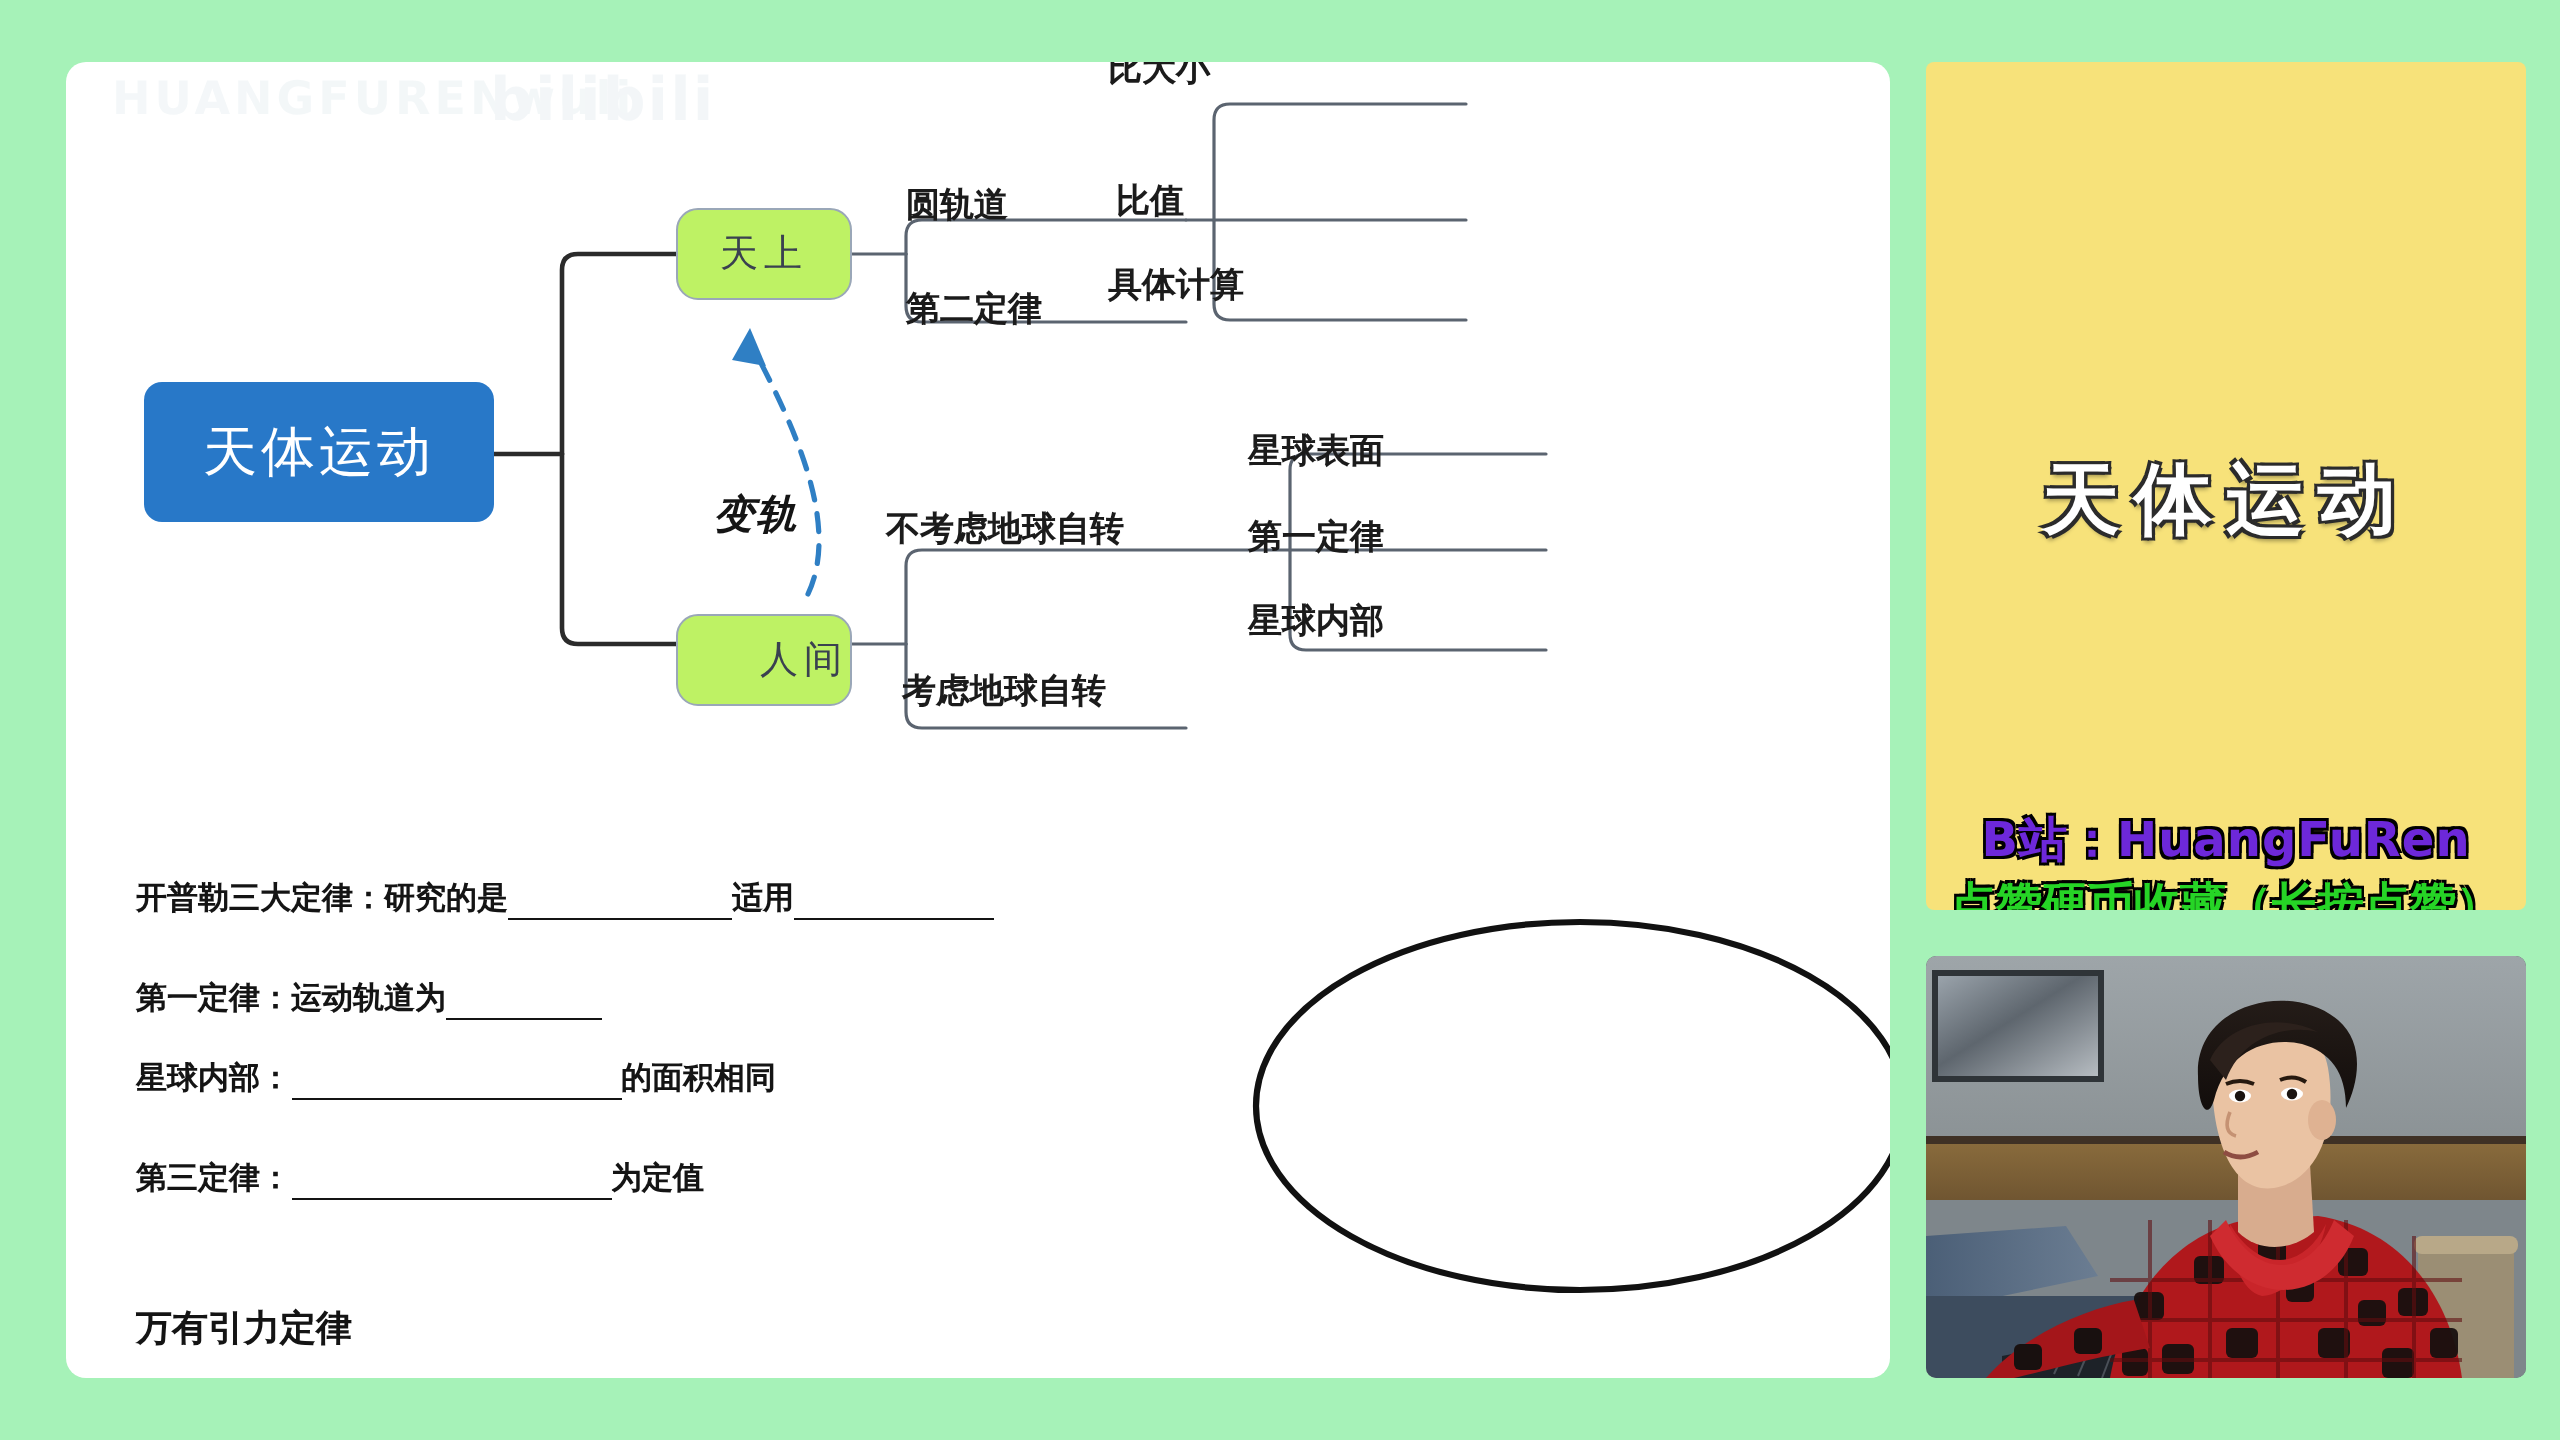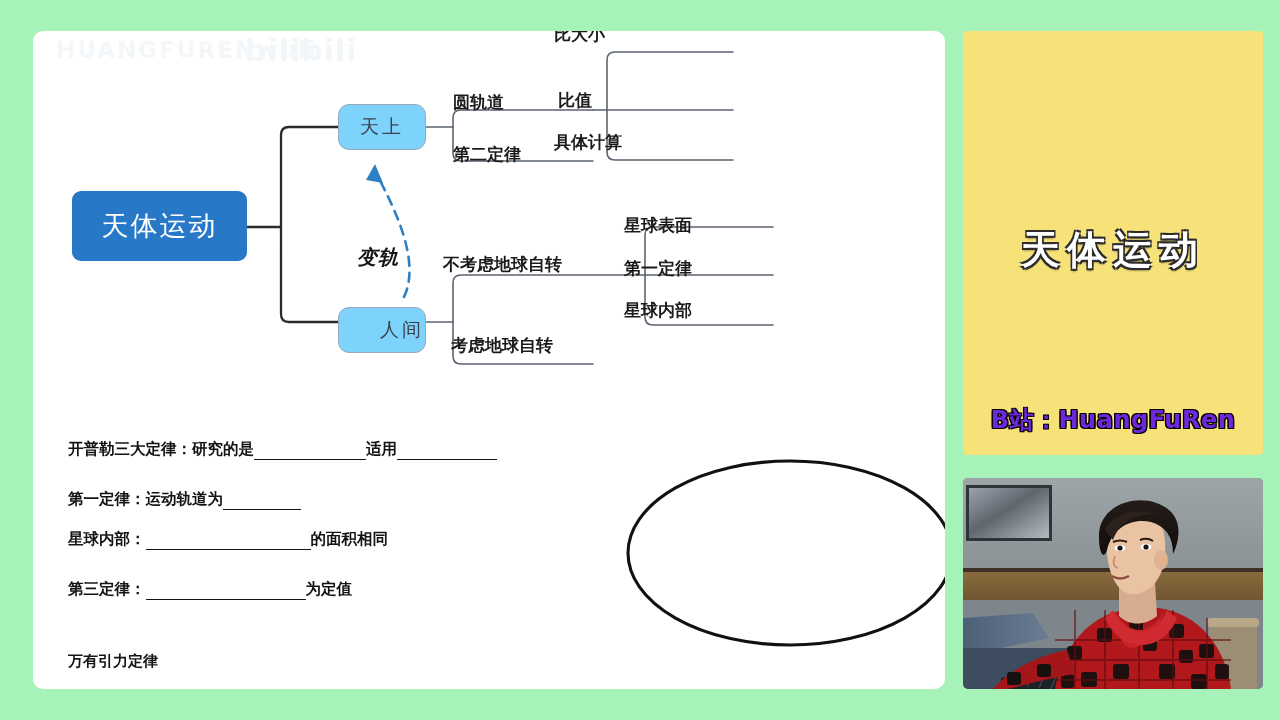--- a/index.html
+++ b/index.html
@@ -41,21 +41,21 @@
     position:absolute;box-sizing:border-box;
     display:flex;align-items:center;justify-content:center;
     font-family:"DejaVu Sans","Liberation Sans",sans-serif;
   }
   #node-root{
     left:39px;top:160px;width:175px;height:70px;
     background:#2878c8;border-radius:9px;
     color:#ffffff;font-size:27px;letter-spacing:2px;font-weight:400;
   }
   .sub-node{
-    background:#7dd3fc;border:1.3px solid #9aa7b8;border-radius:11px;
+    background:#bef264;border:1.3px solid #9aa7b8;border-radius:11px;
     color:#3a4150;font-size:19px;letter-spacing:3px;
   }
   #node-tianshang{left:305px;top:73px;width:88px;height:46px;}
   #node-renjian{left:305px;top:276px;width:88px;height:46px;padding-left:40px;}
 
   
   .branch-label{
     position:absolute;color:#1b1b1b;font-weight:700;
     font-family:"DejaVu Sans","Liberation Sans",sans-serif;
     white-space:nowrap;
@@ -88,21 +88,21 @@
     font-family:"DejaVu Sans","Liberation Sans",sans-serif;
   }
   .blank{
     display:inline-block;border-bottom:1.6px solid #141414;
     vertical-align:bottom;height:15px;
   }
   #note-1{left:35px;top:408px;}
   #note-2{left:35px;top:458px;}
   #note-3{left:35px;top:498px;}
   #note-4{left:35px;top:548px;}
-  #note-5{left:35px;top:621px;font-size:15px;}
+  #note-5{left:35px;top:621px;font-size:18px;}
 
   #ellipse-shape{position:absolute;left:570px;top:415px;width:375px;height:215px;}
 
   
   #yellow-card{
     position:absolute;left:963px;top:31px;width:300px;height:424px;
     background:#f7e27a;border-radius:4px;overflow:hidden;
   }
   #card-title{
     position:absolute;left:0;top:192px;width:300px;text-align:center;
@@ -224,20 +224,21 @@
     <div class="note-line" id="note-5">万有引力定律</div>
 
     <svg id="ellipse-shape" viewBox="0 0 375 215">
       <ellipse cx="187" cy="107" rx="162" ry="92" fill="none" stroke="#111111" stroke-width="3.1"></ellipse>
     </svg>
   </div>
 
   <div id="yellow-card">
     <div id="card-title">天体运动</div>
     <div id="card-line-1">B站：HuangFuRen</div>
+    <div id="card-line-2">点赞硬币收藏（长按点赞）</div>
   </div>
 
   <div id="webcam">
     <svg viewBox="0 0 300 211" preserveAspectRatio="none">
       <defs>
         <clipPath id="camclip">
             <rect x="0" y="0" width="300" height="211" rx="5"></rect>
           </clipPath>
         <linearGradient id="wallg" x1="0" y1="0" x2="0" y2="1">
           <stop offset="0%" stop-color="#9ea5a9"></stop>

